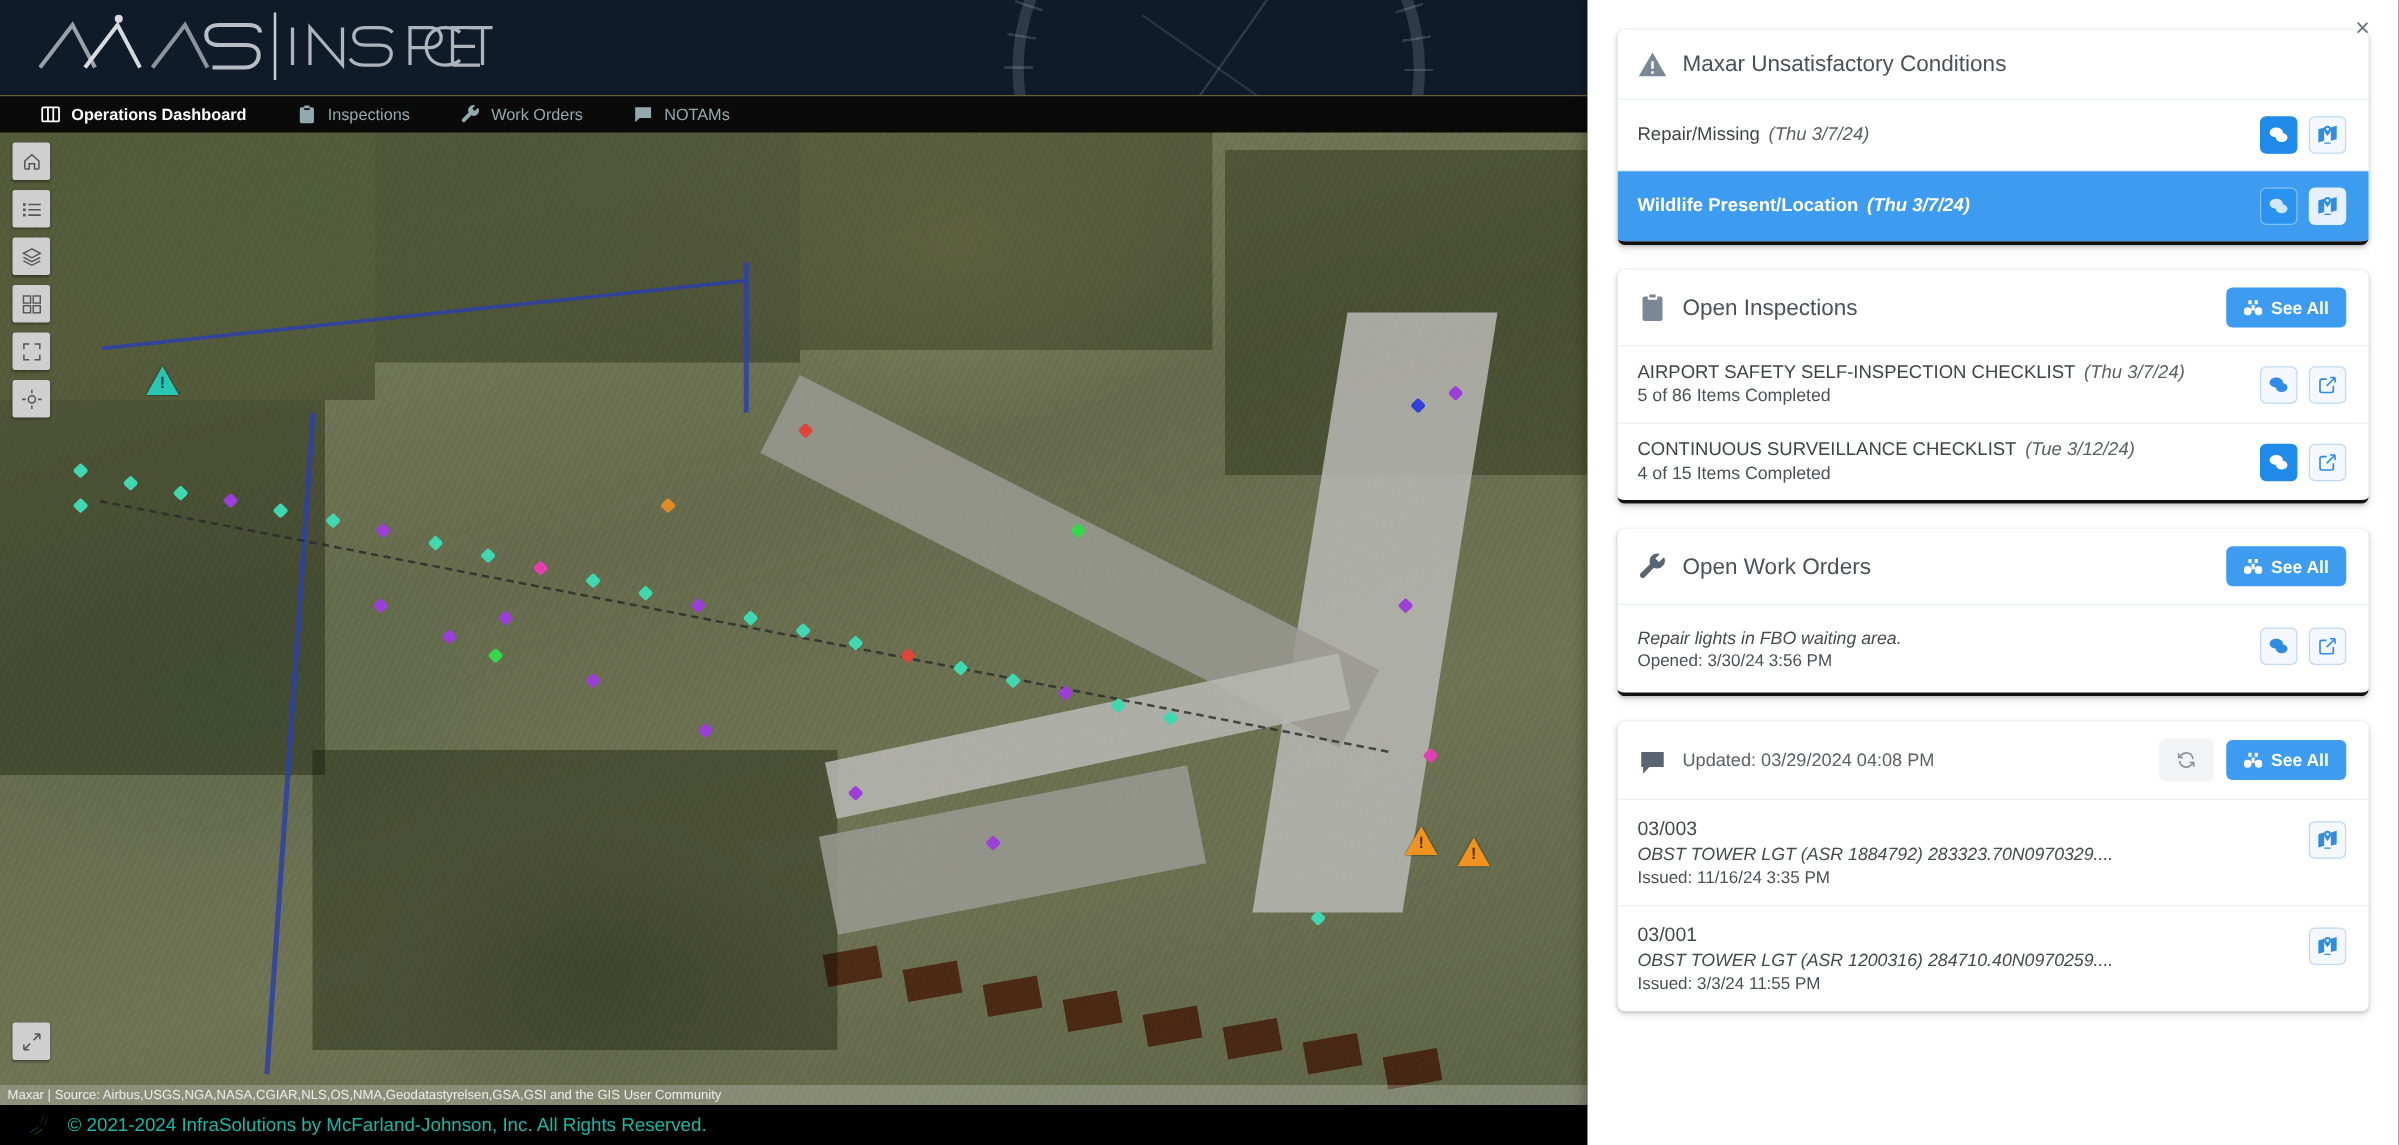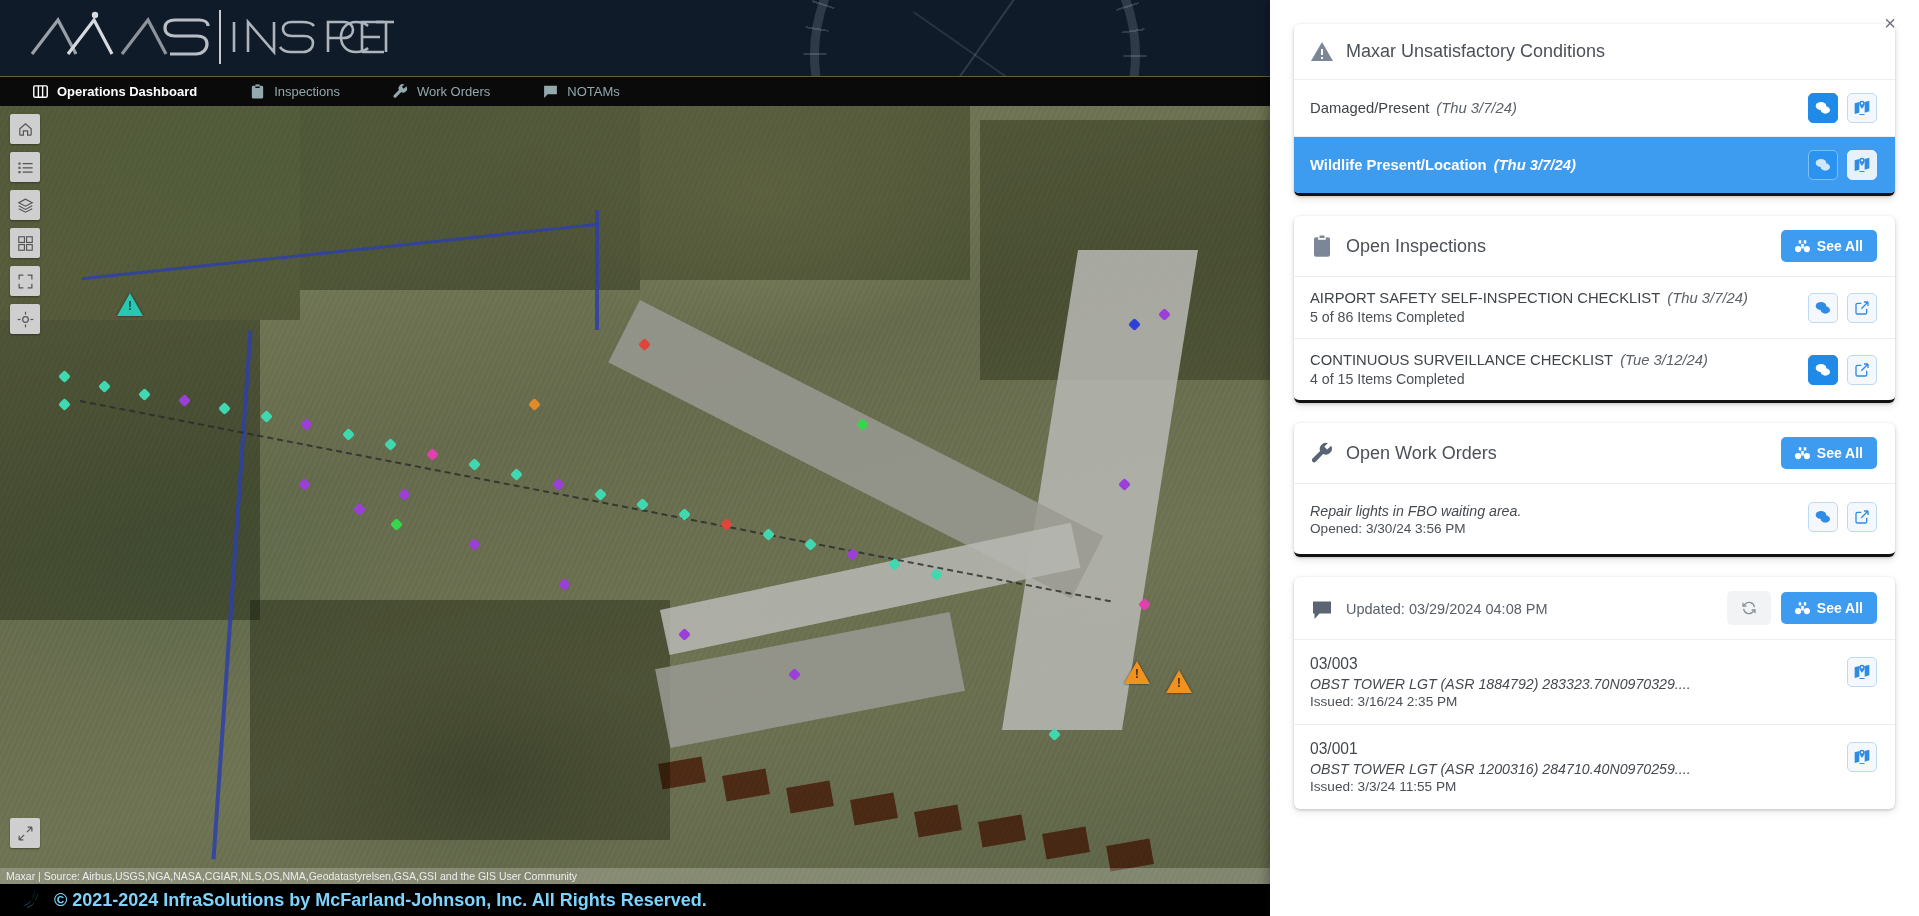--- a/index.html
+++ b/index.html
@@ -78,21 +78,21 @@
      -webkit-mask:radial-gradient(circle, transparent 148px, #000 149px, #000 171px, transparent 172px);
      mask:radial-gradient(circle, transparent 148px, #000 149px, #000 171px, transparent 172px);
   }
   #logo { position:absolute; left:24px; top:6px; height:62px; display:flex; align-items:center; }
   #logo svg { display:block; }
 
   
   #nav {
     position:absolute; left:0; top:76px; width:1270px; height:30px;
     background:#0a0a0a; border-top:1px solid #6b5c3a;
-    display:flex; align-items:center; gap:16px; z-index:20;
+    display:flex; align-items:center; gap:4px; z-index:20;
   }
   .nav-item {
     display:flex; align-items:center; gap:8px; height:30px;
     padding:0 14px; margin-left:8px; cursor:pointer;
     color:#93a9ad; font-size:13px; white-space:nowrap;
   }
   .nav-item:first-child { margin-left:18px; }
   .nav-item.active { color:#ffffff; font-weight:bold; }
   .nav-item .nico { width:17px; height:17px; display:block; flex:0 0 17px; }
   .nav-item .nico svg { width:17px; height:17px; display:block; }
@@ -113,21 +113,21 @@
     position:absolute; left:0; bottom:32px; width:1270px; height:16px; z-index:16;
     background:rgba(255,255,255,.22);
     color:#ededed; font-size:10.5px; line-height:16px; padding-left:6px;
     white-space:nowrap; overflow:hidden;
   }
   #footer {
     position:absolute; left:0; bottom:0; width:1270px; height:32px; z-index:18;
     background:#000; display:flex; align-items:center; gap:10px; padding-left:20px;
   }
   #footer .fleaf { width:24px; height:24px; }
-  #footer .ftxt { color:#7dd3fc; font-size:18px;font-weight:bold; }
+  #footer .ftxt { color:#14b8a6; font-size:15px; }
 
   
   #panel {
     position:absolute; right:0; top:0; width:649px; height:916px;
     background:#ffffff; z-index:30; overflow:hidden;
     box-shadow:-2px 0 10px rgba(0,0,0,.3);
   }
   #panel-close {
     position:absolute; right:16px; top:10px; width:26px;height:26px;
     display:flex;align-items:center;justify-content:center;
@@ -443,21 +443,21 @@
             </svg>
         </span>
         <div class="htitles">
           <div class="htitle">Maxar Unsatisfactory Conditions</div>
         </div>
       </div>
 
       <div class="row">
         <div class="rtext">
           <div class="rline1">
-            <span>Damaged/Present</span><span class="dt">(Thu 3/7/24)</span>
+            <span>Repair/Missing</span><span class="dt">(Thu 3/7/24)</span>
           </div>
         </div>
         <div class="racts">
           <div class="iconbtn filled">
             <span>
               <svg viewBox="0 0 24 24">
                   <ellipse cx="9" cy="9" rx="8" ry="6"></ellipse>
                   <ellipse cx="15.5" cy="15" rx="7" ry="5.5"></ellipse>
                 </svg>
             </span>
@@ -664,21 +664,21 @@
             </span>
             <span>See All</span>
           </button>
         </div>
       </div>
 
       <div class="row" style="align-items:flex-start;padding-top:15px;padding-bottom:15px;">
         <div class="rtext">
           <div class="rtitle">03/003</div>
           <div class="rdesc">OBST TOWER LGT (ASR 1884792) 283323.70N0970329....</div>
-          <div class="rmeta">Issued: 3/16/24 2:35 PM</div>
+          <div class="rmeta">Issued: 11/16/24 3:35 PM</div>
         </div>
         <div class="racts" style="margin-top:2px;">
           <div class="iconbtn">
             <span>
               <svg viewBox="0 0 24 24" class="ic-blue">
                   <path d="M1 5 8 3v16l-7 2z"></path>
                   <path d="M16 3l7-2v16l-7 2z"></path>
                   <path d="M12 1a4.2 4.2 0 0 0-4.2 4.2c0 3.2 4.2 8 4.2 8s4.2-4.8 4.2-8A4.2 4.2 0 0 0 12 1zm0 5.8a1.7 1.7 0 1 1 0-3.4 1.7 1.7 0 0 1 0 3.4z"></path>
                   <path d="M8.2 21h7.6v1.4H8.2z"></path>
                 </svg>

